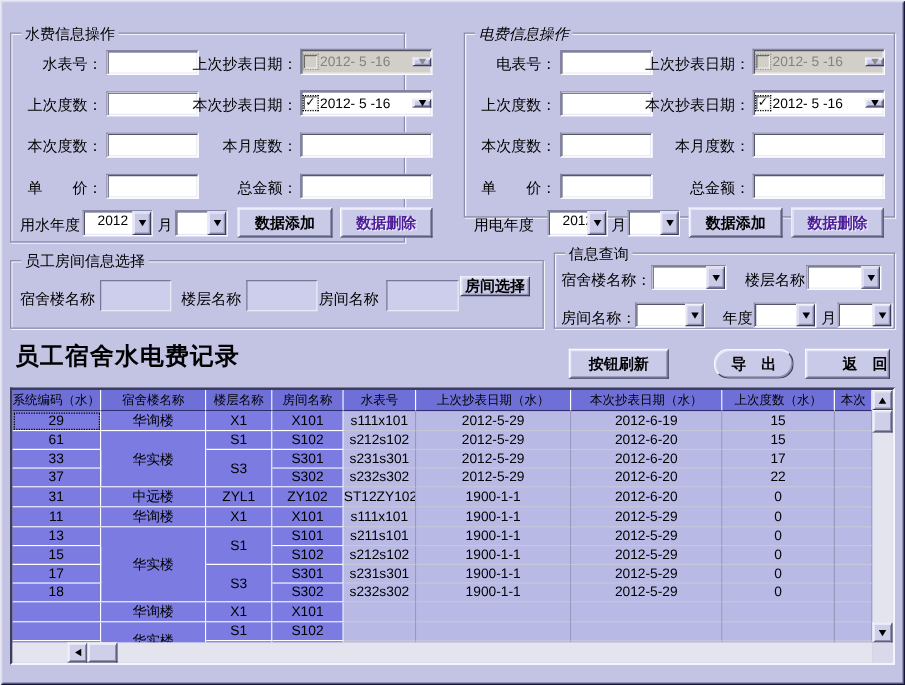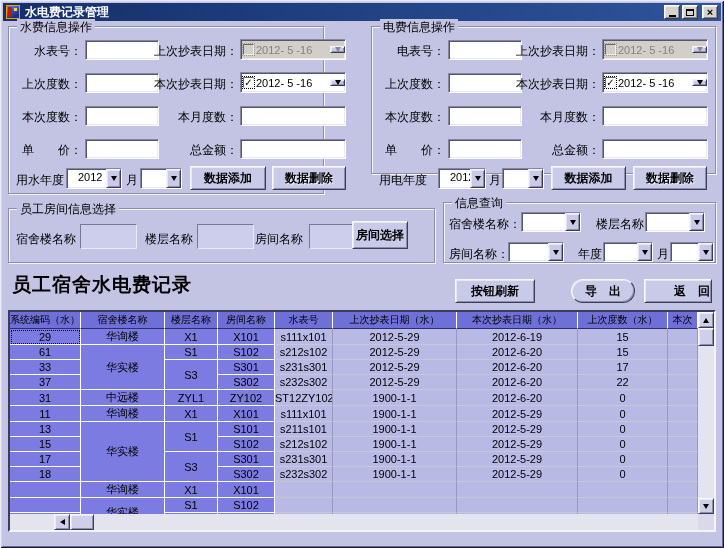--- a/index.html
+++ b/index.html
@@ -24,21 +24,21 @@
 
   .lbl{position:absolute;font-size:12px;color:#000;white-space:nowrap;}
   .lbl.r{text-align:right;}
 
   .inp{position:absolute;background:#fff;border:1px solid;border-color:#8585a5 #fdfdff #fdfdff #8585a5;
     box-shadow:inset 1px 1px 0 #55556e,inset -1px -1px 0 #e9e9f5;font-size:11px;padding:2px 3px;}
 
   .btn{position:absolute;background:#c9c9e8;border:1px solid;border-color:#f8f8ff #3c3c5c #3c3c5c #f8f8ff;
     box-shadow:inset 1px 1px 0 #e6e6f6,inset -1px -1px 0 #8d8dac;font-weight:bold;font-size:12px;color:#000;
     display:flex;align-items:center;justify-content:center;white-space:nowrap;cursor:pointer;}
-  .btn.disabled{color:#000000;text-shadow:1px 1px 0 #eef;cursor:default;}
+  .btn.disabled{color:#4c1d95;text-shadow:1px 1px 0 #eef;cursor:default;}
 
   .combo{position:absolute;display:flex;background:#fff;border:1px solid;border-color:#8585a5 #fdfdff #fdfdff #8585a5;
     box-shadow:inset 1px 1px 0 #55556e,inset -1px -1px 0 #e9e9f5;}
   .combo .val{flex:1;font-size:11px;padding:2px 11px;overflow:hidden;white-space:nowrap;color:#000;}
   .cbtn{width:15px;flex:0 0 auto;background:#c9c9e8;border:1px solid;border-color:#f2f2fc #3c3c5c #3c3c5c #f2f2fc;
     box-shadow:inset 1px 1px 0 #e6e6f6,inset -1px -1px 0 #8d8dac;display:flex;align-items:center;justify-content:center;cursor:pointer;}
   .t-down{width:0;height:0;border-left:3px solid transparent;border-right:3px solid transparent;border-top:5px solid #000;}
   .t-up{width:0;height:0;border-left:3px solid transparent;border-right:3px solid transparent;border-bottom:5px solid #000;}
   .t-left{width:0;height:0;border-top:3px solid transparent;border-bottom:3px solid transparent;border-right:5px solid #000;}
   .dis .t-down{border-top-color:#8a8a8a;}
@@ -74,36 +74,20 @@
   .hscroll{position:absolute;left:0;top:202px;width:688px;height:16px;background:#e4e4ef;}
   .corner{position:absolute;left:688px;top:202px;width:16px;height:16px;background:#d9d9e9;}
   .sbtn,.sthumb{position:absolute;background:#cfcfe9;border:1px solid;border-color:#f8f8ff #3c3c5c #3c3c5c #f8f8ff;
     box-shadow:inset 1px 1px 0 #e8e8f6,inset -1px -1px 0 #8d8dac;display:flex;align-items:center;justify-content:center;cursor:pointer;}
 </style>
 </head>
 <body>
 
 <div id="window">
 
-  <div class="titlebar">
-    <div class="app-icon">
-        <i></i>
-        <b></b>
-      </div>
-    <div class="title-text">水电费记录管理</div>
-    <div class="wbtn">
-        <span class="g-min"></span>
-      </div>
-    <div class="wbtn">
-        <span class="g-max"></span>
-      </div>
-    <div class="wbtn close">
-        <span class="g-x">×</span>
-      </div>
-  </div>
 
   <div class="grp" style="left:8px;top:26px;width:316px;height:168px;">
     <span class="grp-title">水费信息操作</span>
   </div>
   <div class="lbl r" style="left:14px;top:43px;width:68px;">水表号：</div>
   <div class="inp" style="left:85px;top:40px;width:74px;height:20px;"></div>
   <div class="lbl r" style="left:130px;top:43px;width:108px;">上次抄表日期：</div>
   <div class="dtp dis" style="left:240px;top:39px;width:106px;height:21px;">
     <span class="chkwrap">
         <span class="chk"></span>
@@ -143,21 +127,21 @@
   <div class="lbl" style="left:126px;top:172px;">月</div>
   <div class="combo" style="left:140px;top:168px;width:42px;height:21px;">
     <span class="val"></span>
     <span class="cbtn">
         <span class="t-down"></span>
       </span>
   </div>
   <div class="btn" style="left:190px;top:166px;width:76px;height:24px;">数据添加</div>
   <div class="btn disabled" style="left:272px;top:166px;width:74px;height:24px;">数据删除</div>
 
-  <div class="grp" style="left:371px;top:26px;width:345px;height:148px;">
+  <div class="grp" style="left:371px;top:26px;width:345px;height:148px;font-style:italic;">
     <span class="grp-title">电费信息操作</span>
   </div>
   <div class="lbl r" style="left:377px;top:43px;width:68px;">电表号：</div>
   <div class="inp" style="left:448px;top:40px;width:74px;height:20px;"></div>
   <div class="lbl r" style="left:492px;top:43px;width:108px;">上次抄表日期：</div>
   <div class="dtp dis" style="left:602px;top:39px;width:106px;height:21px;">
     <span class="chkwrap">
         <span class="chk"></span>
       </span>
     <span class="dval">2012- 5 -16</span>
@@ -204,21 +188,21 @@
 
   <div class="grp" style="left:8px;top:208px;width:427px;height:55px;">
     <span class="grp-title">员工房间信息选择</span>
   </div>
   <div class="lbl" style="left:16px;top:231px;">宿舍楼名称</div>
   <div class="flat" style="left:80px;top:224px;width:57px;height:25px;font-size:11px;padding:4px 3px;"></div>
   <div class="lbl" style="left:145px;top:231px;">楼层名称</div>
   <div class="flat" style="left:197px;top:224px;width:57px;height:25px;font-size:11px;padding:4px 3px;"></div>
   <div class="lbl" style="left:255px;top:231px;">房间名称</div>
   <div class="flat" style="left:309px;top:224px;width:58px;height:25px;font-size:11px;padding:4px 3px;"></div>
-  <div class="btn" style="left:352px;top:221px;width:56px;height:28px;">房间选择</div>
+  <div class="btn" style="left:368px;top:221px;width:56px;height:16px;">房间选择</div>
 
   <div class="grp" style="left:443px;top:202px;width:273px;height:61px;">
     <span class="grp-title">信息查询</span>
   </div>
   <div class="lbl" style="left:449px;top:216px;">宿舍楼名称：</div>
   <div class="combo" style="left:521px;top:212px;width:60px;height:20px;">
     <span class="val"></span>
     <span class="cbtn">
         <span class="t-down"></span>
       </span>

